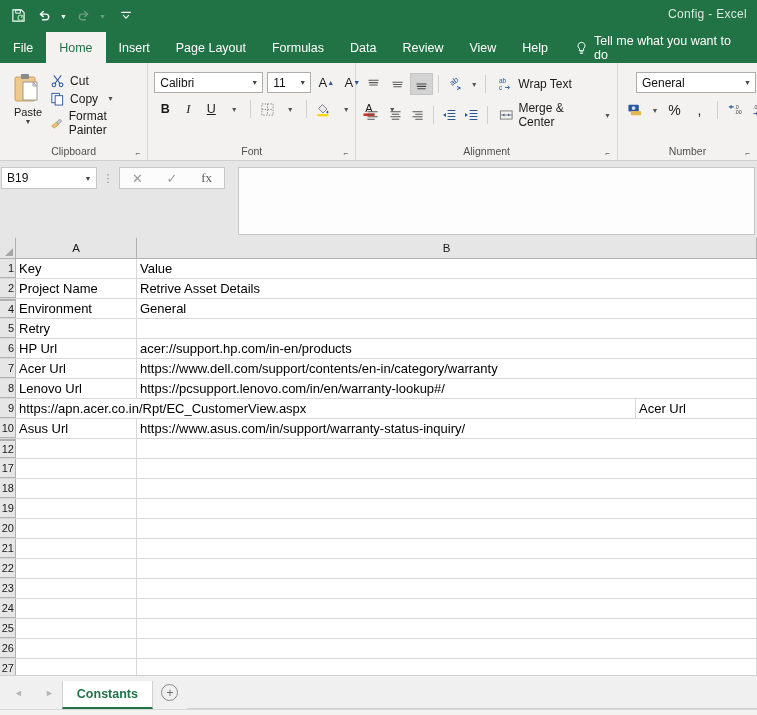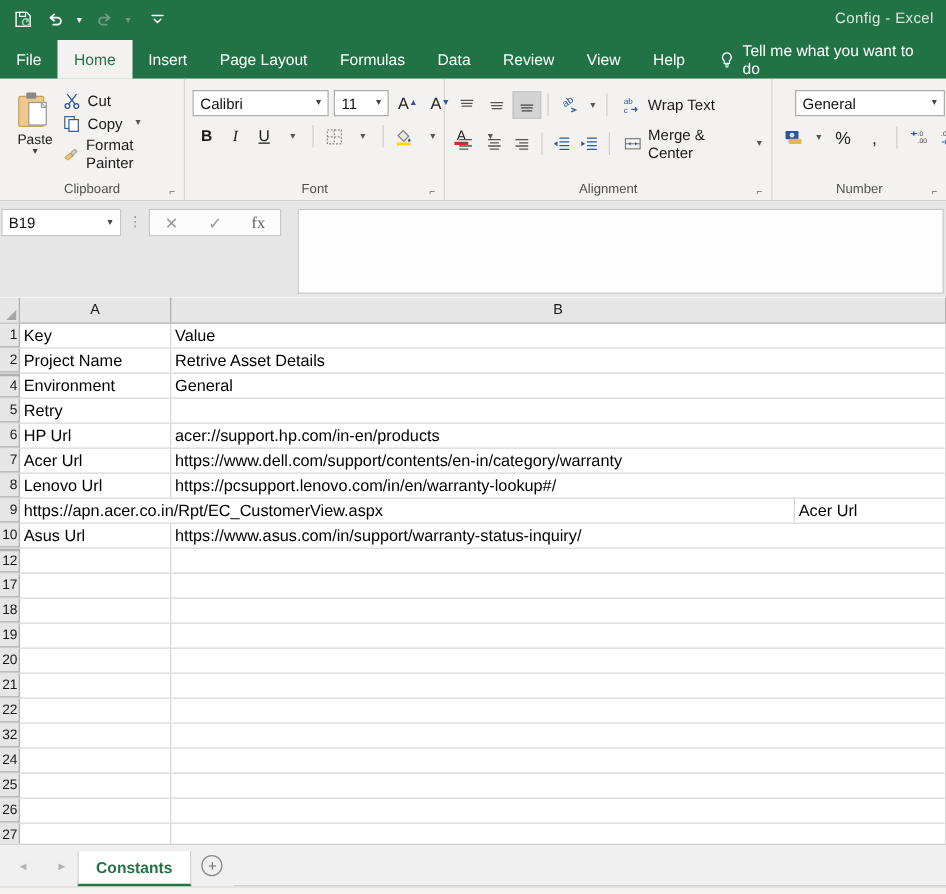--- a/index.html
+++ b/index.html
@@ -631,21 +631,21 @@
           <div class="rh">21</div>
           <div class="cell cell-a"></div>
           <div class="cell cell-b"></div>
         </div>
         <div class="grow">
           <div class="rh">22</div>
           <div class="cell cell-a"></div>
           <div class="cell cell-b"></div>
         </div>
         <div class="grow">
-          <div class="rh">32</div>
+          <div class="rh">23</div>
           <div class="cell cell-a"></div>
           <div class="cell cell-b"></div>
         </div>
         <div class="grow">
           <div class="rh">24</div>
           <div class="cell cell-a"></div>
           <div class="cell cell-b"></div>
         </div>
         <div class="grow">
           <div class="rh">25</div>

